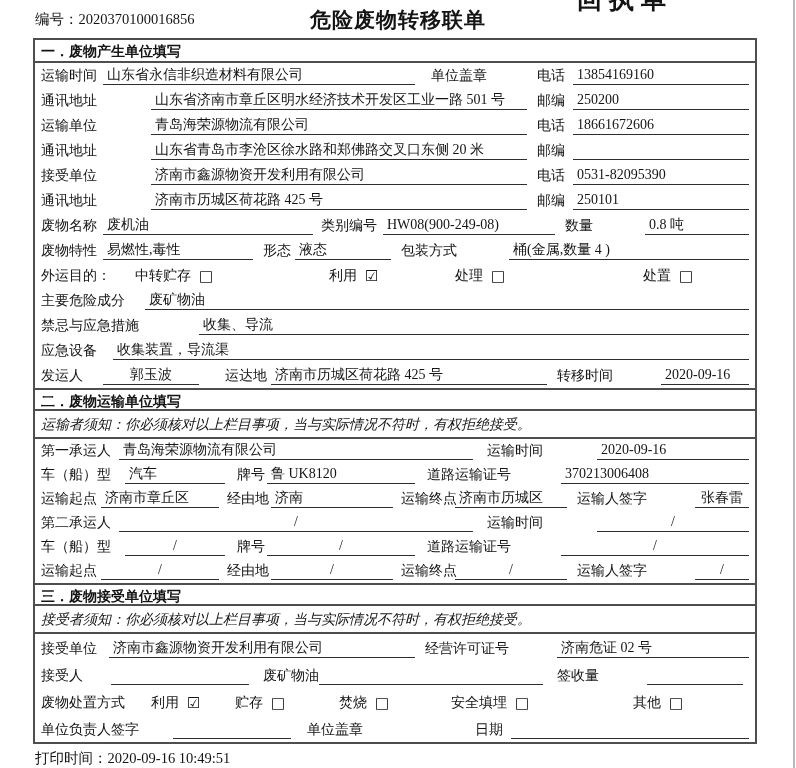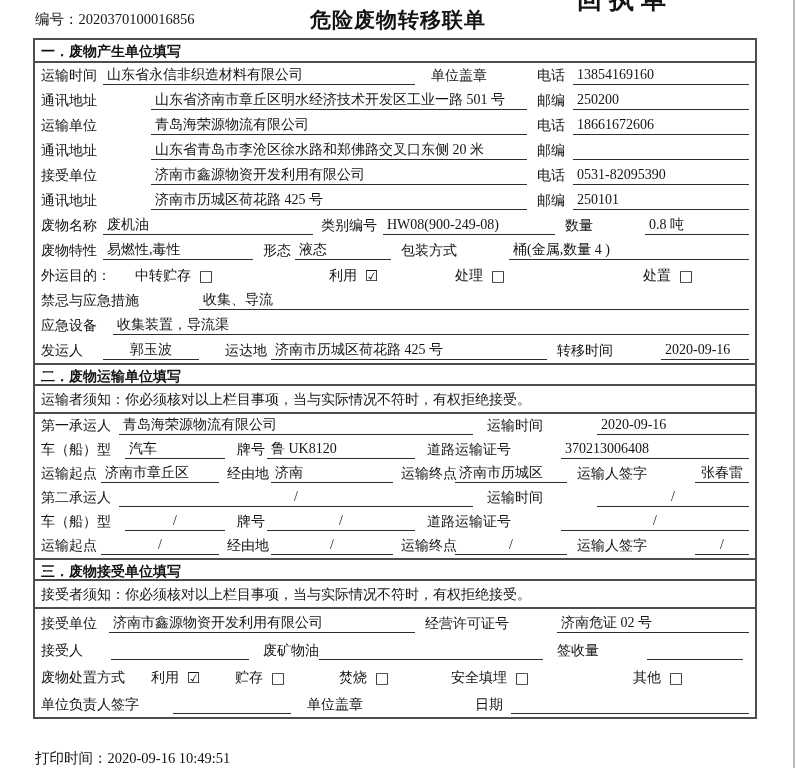--- a/index.html
+++ b/index.html
@@ -20,21 +20,21 @@
   .edge-line { position: absolute; top: 0; right: 1px; width: 2px; height: 768px; background: #b9b9b9; }
   .form {
     position: absolute; left: 33px; top: 38px; width: 724px;
     border: 2px solid #4e4e4e; background: #fff;
   }
   .sec-h {
     font-family: "DejaVu Sans", sans-serif; font-weight: bold; font-size: 14px;
     padding: 3px 6px 3px; height: 23px; border-bottom: 2px solid #4e4e4e;
   }
   .sec-h.mid { border-top: 2px solid #4e4e4e; }
-  .notice { padding: 5px 6px 5px; height: 28px; border-bottom: 2px solid #4e4e4e; font-size: 14px; }
+  .notice { padding: 5px 6px 5px; height: 28px; border-bottom: 2px solid #4e4e4e; font-size: 14px; font-style: italic; }
   .row { display: flex; align-items: flex-end; height: 25px; padding: 0 6px 3px 6px; }
   .sec2 .row { height: 24px; }
   .sec3 .row { height: 27px; }
   .lbl { white-space: nowrap; }
   .u { border-bottom: 1.5px solid #2e2e2e; padding: 0 4px; white-space: nowrap; overflow: hidden; min-height: 18px; }
   .u.c { text-align: center; }
   .gr { flex: 1; margin-left: 48px; }
   .sp { flex: 1; }
   .opt { display: flex; align-items: flex-end; }
   .cb { padding-left: 8px; font-size: 15px; line-height: 1.05; font-family: "DejaVu Sans", sans-serif; }
@@ -128,20 +128,24 @@
       <span class="opt" style="width:140px">
         <span class="lbl">处理</span>
         <span class="cb">□</span>
       </span>
       <span class="opt gr">
         <span class="lbl">处置</span>
         <span class="cb">□</span>
       </span>
     </div>
 
+    <div class="row">
+      <span class="lbl" style="width:96px">主要危险成分</span>
+      <span class="u gr" style="margin-left:8px">废矿物油</span>
+    </div>
 
     <div class="row">
       <span class="lbl" style="width:110px">禁忌与应急措施</span>
       <span class="u gr" style="">收集、导流</span>
     </div>
 
     <div class="row">
       <span class="lbl" style="width:64px">应急设备</span>
       <span class="u gr" style="margin-left:8px">收集装置，导流渠</span>
     </div>

